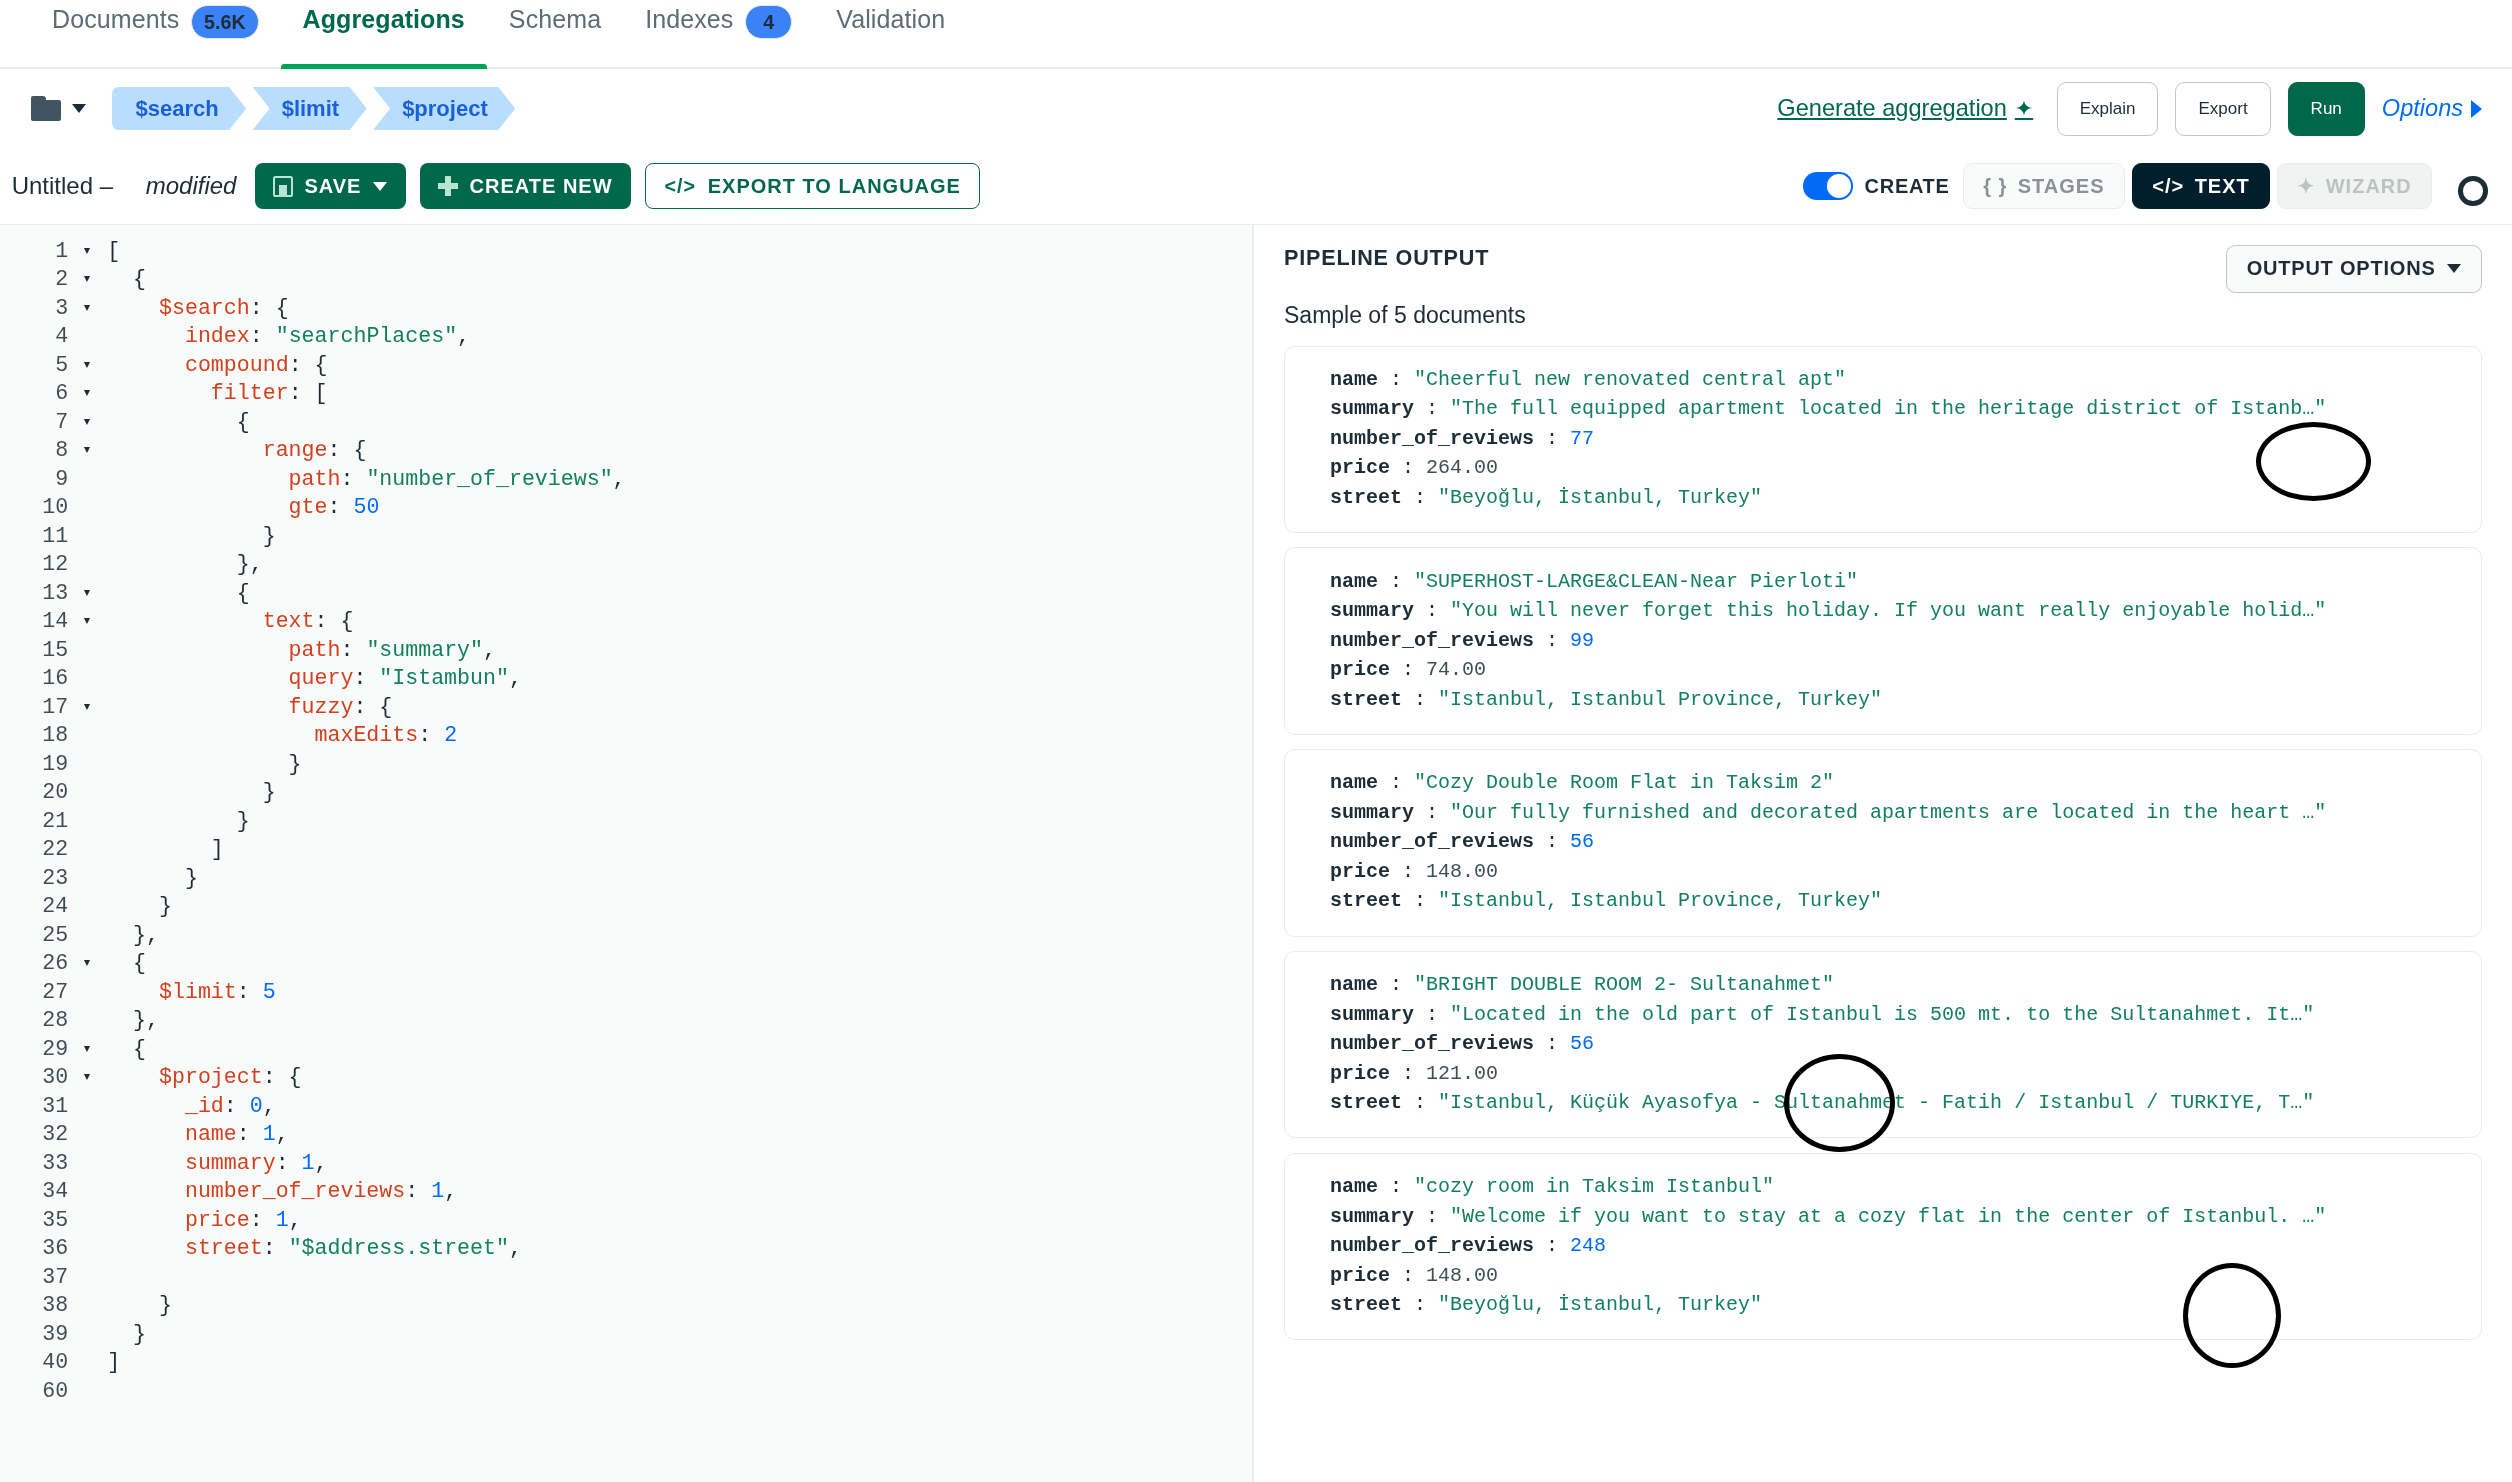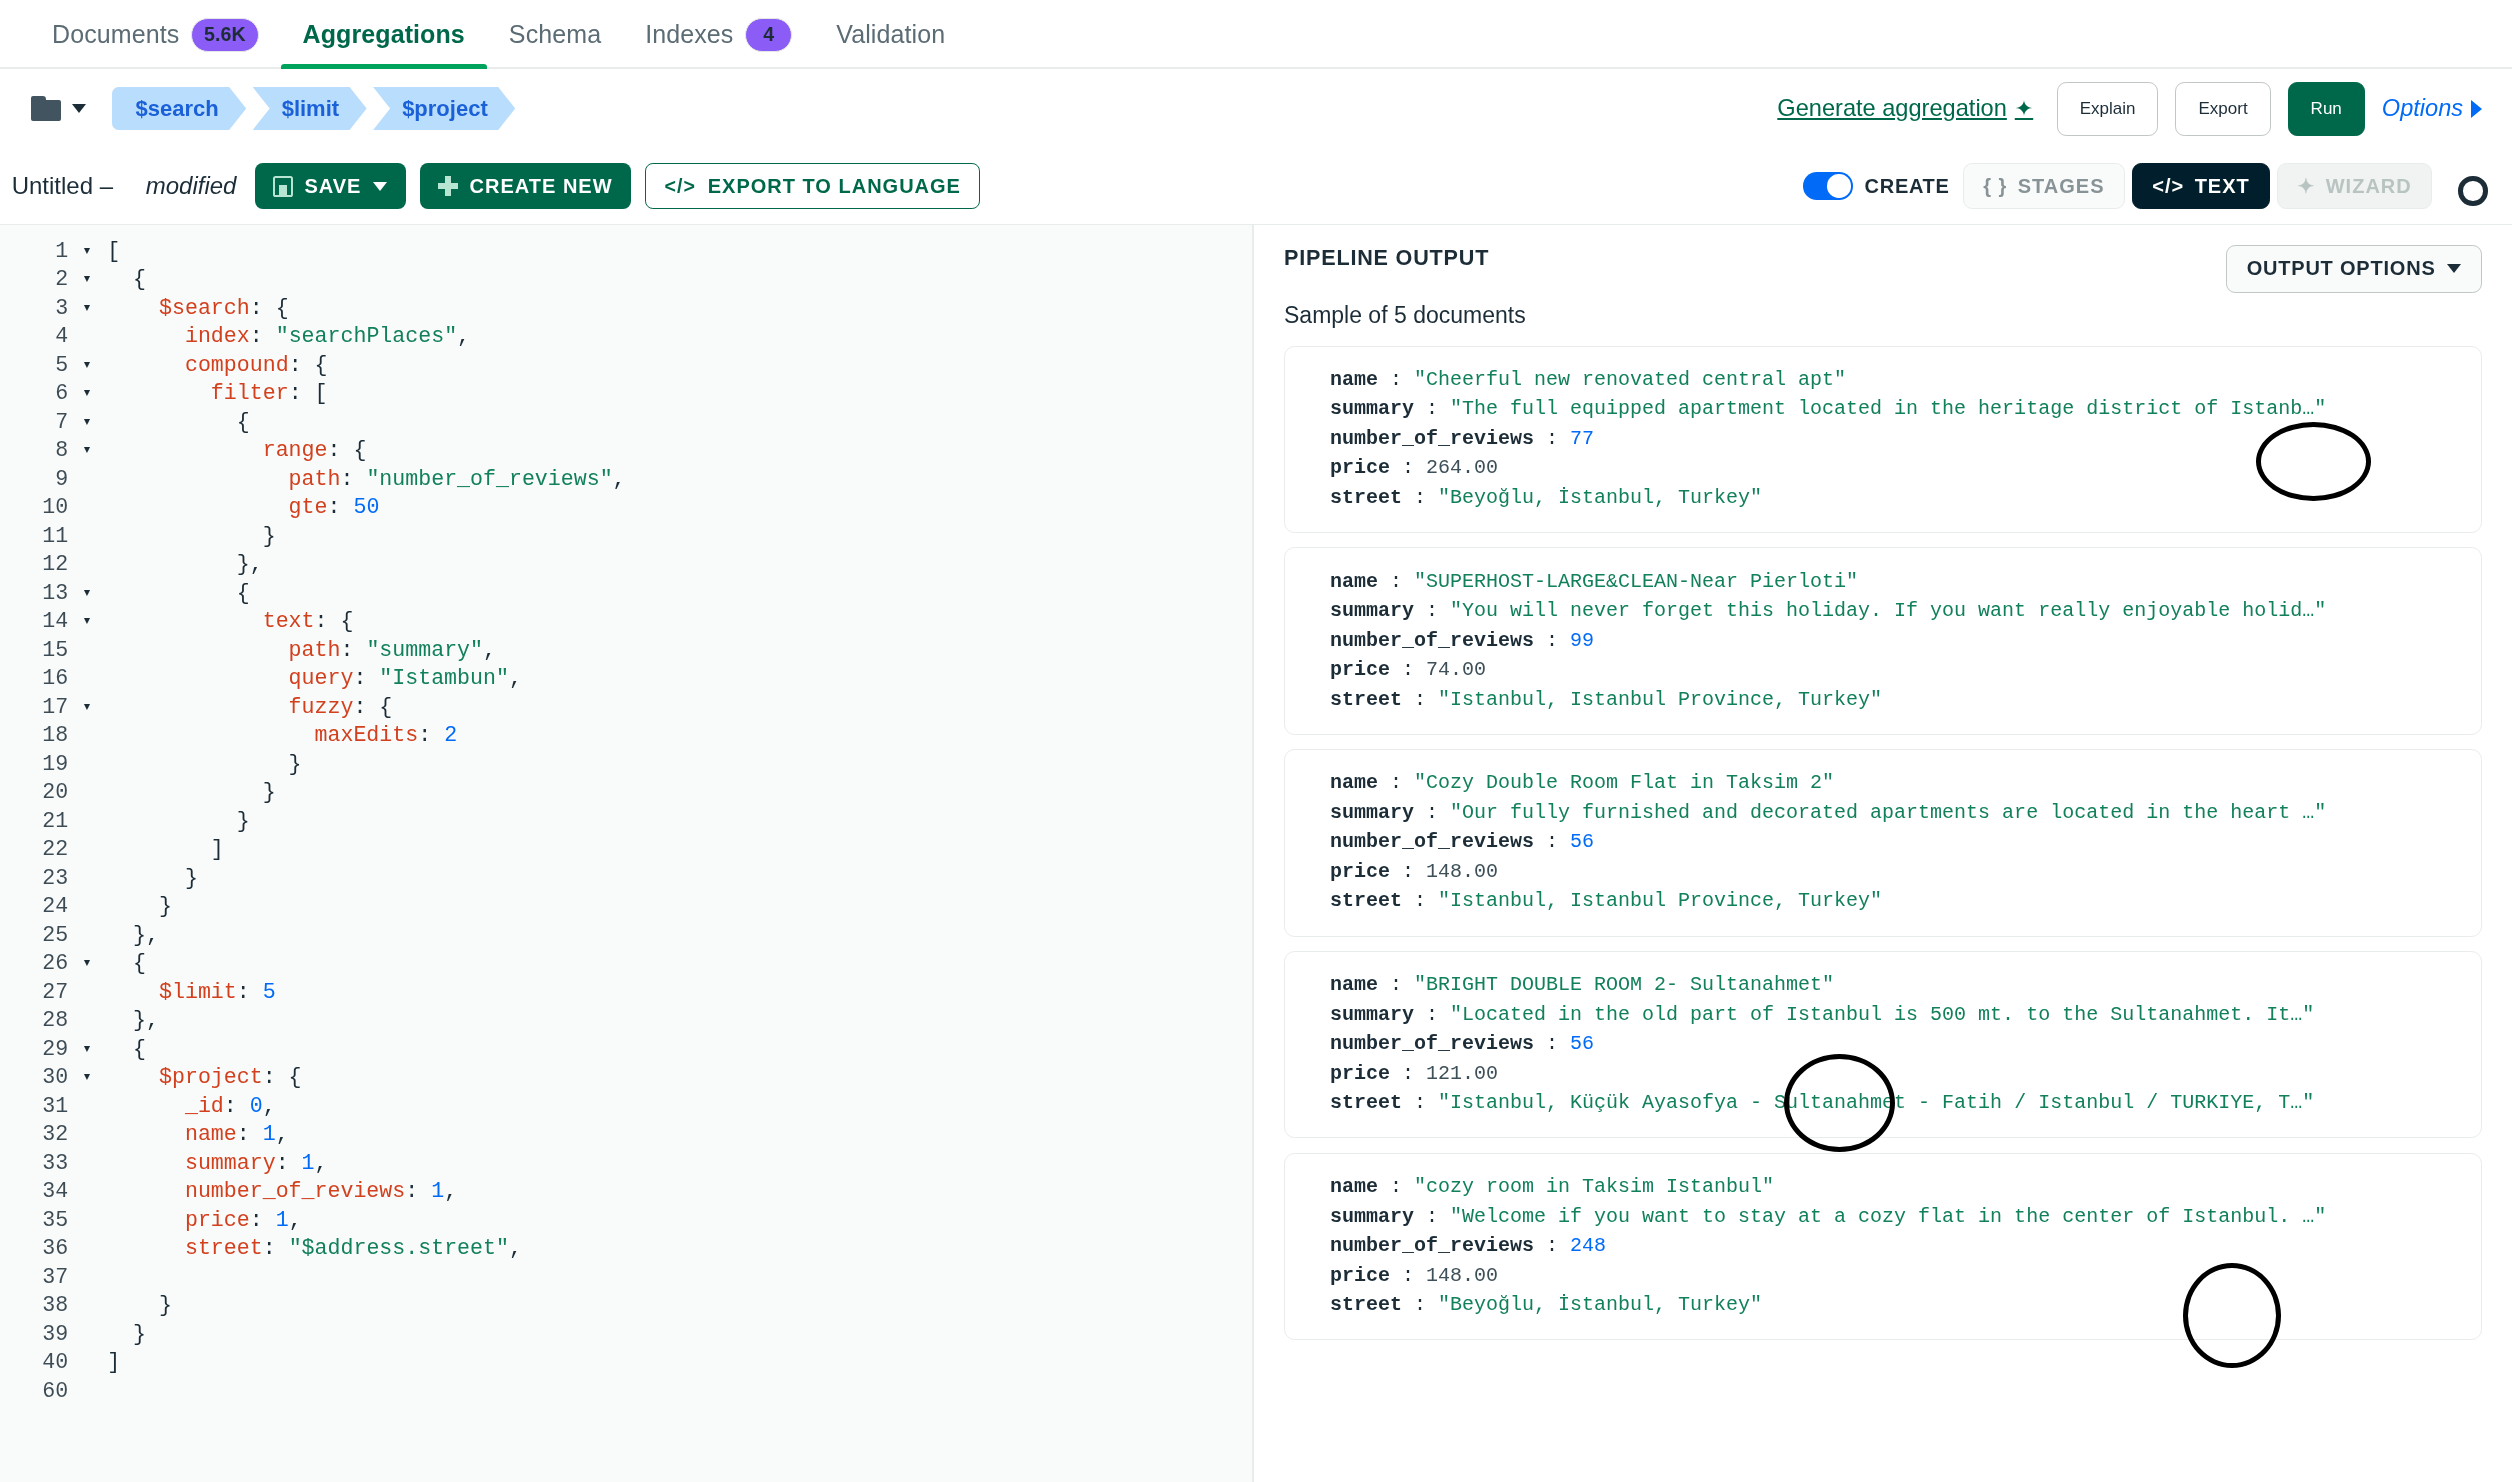--- a/index.html
+++ b/index.html
@@ -24,21 +24,21 @@
   .tabbar::after {
     content: "";
     position: absolute;
     left: 0; right: 0; bottom: 0;
     height: 2px;
     background: #e8edeb;
   }
   .tab {
     position: relative;
     display: flex;
-    align-items: center;
+    align-items: flex-start;
     gap: 11.8px;
     padding: 5px 22px;
     height: 69px;
     font-size: 25px;
     color: #5c6c75;
     letter-spacing: 0.1px;
     cursor: pointer;
   }
   .tab.active { color: #00684a; font-weight: bold; }
   .tab.active::after {
@@ -52,21 +52,21 @@
   }
   .tab-badge {
     display: inline-flex;
     align-items: center;
     justify-content: center;
     min-width: 47px;
     height: 34px;
     padding: 0 11.8px;
     border: 1.3px solid #e3e8e6;
     border-radius: 17px;
-    background: #8b5cf6;
+    background: #3b82f6;
     font-size: 19.6px;
     font-weight: bold;
     color: #1c2d38;
   }
 
   
   .stagebar {
     position: relative;
     height: 79px;
     display: flex;

